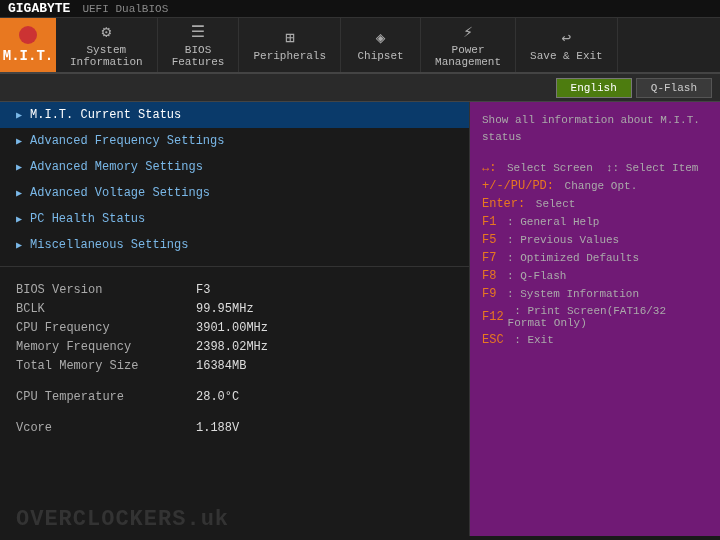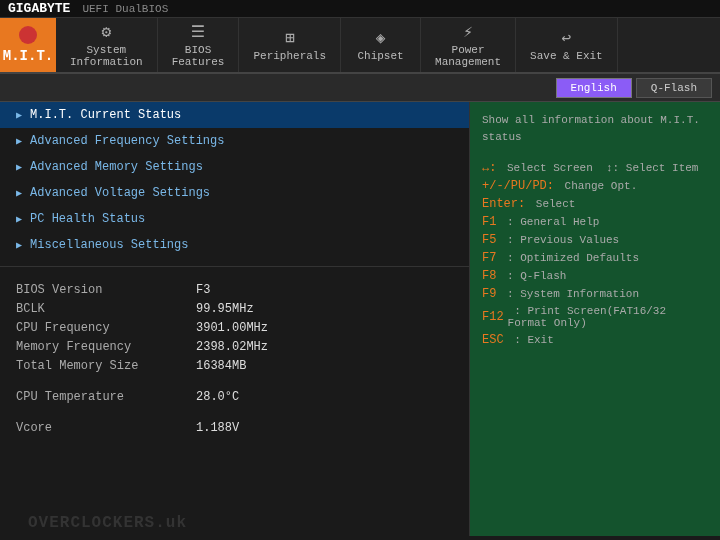--- a/index.html
+++ b/index.html
@@ -95,21 +95,21 @@
     .lang-btn {
       background: #3a3a3a;
       color: #ccc;
       border: 1px solid #555;
       padding: 3px 14px;
       cursor: pointer;
       font-size: 11px;
       font-family: 'Courier New', monospace;
     }
     .lang-btn.active {
-      background: #8b5cf6;
+      background: #4d7c0f;
       color: #fff;
       border-color: #777;
     }
 
     
     #main {
       display: flex;
       height: calc(540px - 22px - 56px - 28px);
     }
 
@@ -156,21 +156,21 @@
       flex-shrink: 0;
     }
     .info-value {
       color: #ddd;
     }
     .info-spacer { height: 12px; }
 
     
     #right-panel {
       flex: 1;
-      background: #14532d;
+      background: #701a75;
       padding: 10px 12px;
       font-size: 11px;
       color: #aaa;
     }
     #status-desc {
       color: #aaa;
       font-size: 11px;
       margin-bottom: 16px;
       line-height: 1.5;
     }
@@ -187,23 +187,23 @@
     .key-icon {
       color: #e87820;
       margin-right: 4px;
       font-size: 12px;
     }
 
     
     #watermark {
       position: absolute;
       bottom: 8px;
-      left: 28px;
+      left: 16px;
       color: #333;
-      font-size: 16px;
+      font-size: 22px;
       font-weight: bold;
       letter-spacing: 1px;
     }
   </style>
 </head>
 <body>
 
 <div id="top-bar">
   <span id="brand">GIGABYTE</span>
   <span id="dual-bios">UEFI DualBIOS</span>

